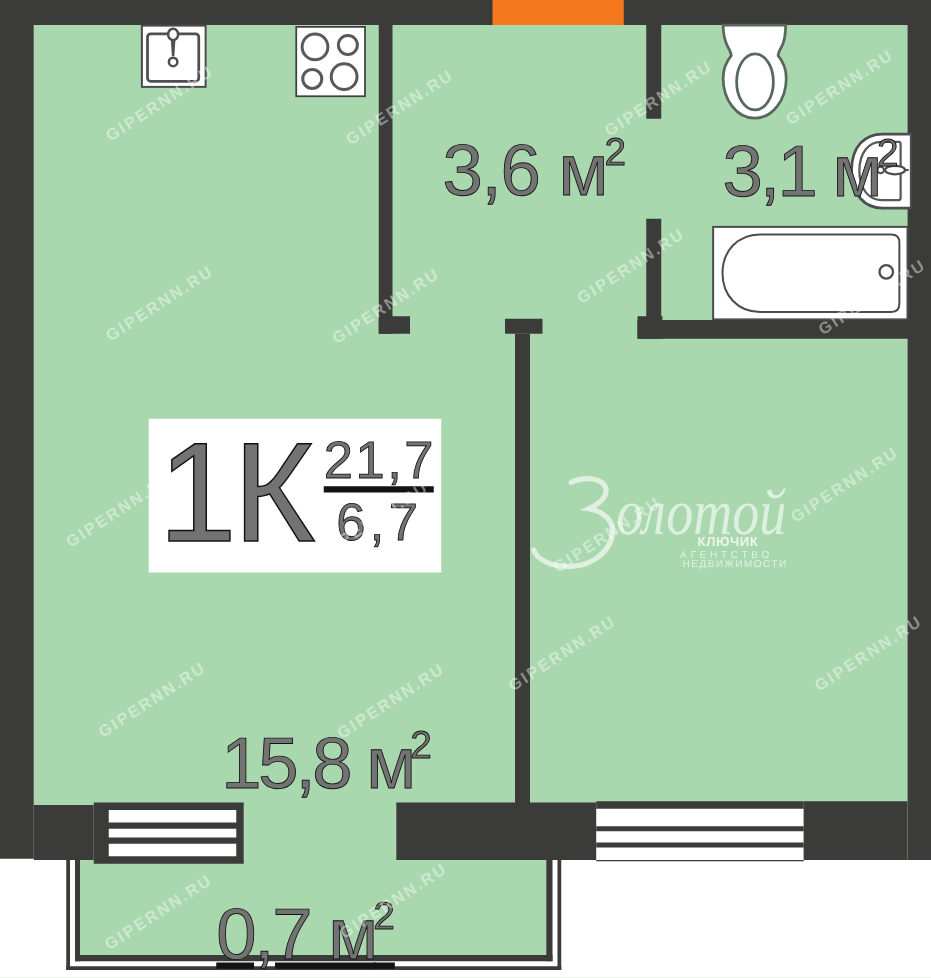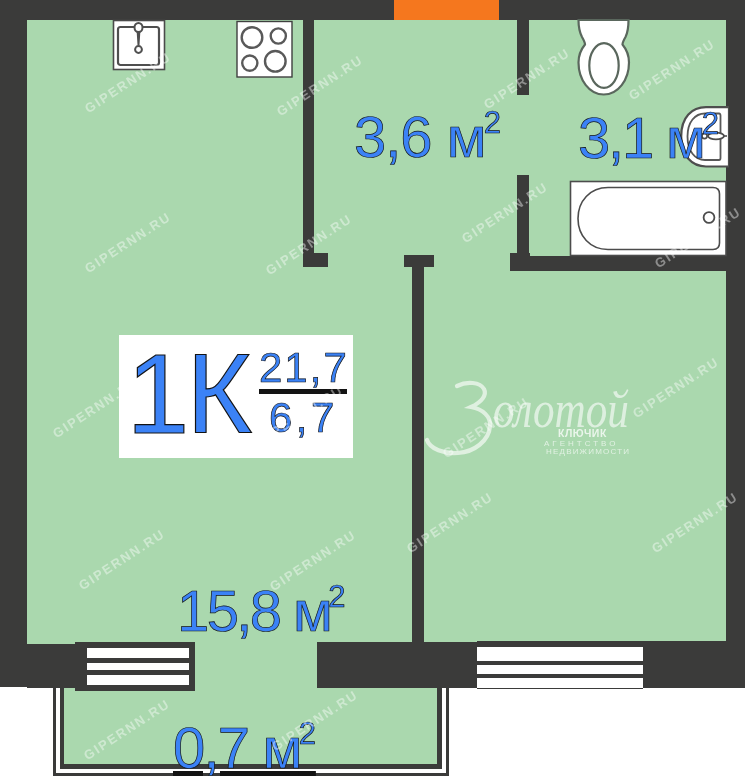--- a/index.html
+++ b/index.html
@@ -1,21 +1,21 @@
 <!DOCTYPE html>
 <html><head>
 <meta charset="utf-8">
 <style>
   html,body{margin:0;padding:0;}
   #plan{position:relative;width:745px;height:782px;background:#ffffff;overflow:hidden;
         font-family:"Liberation Sans",sans-serif;}
   .abs{position:absolute;}
   .wall{position:absolute;background:#3b3b3a;}
   .green{position:absolute;background:#aad8ae;}
-  .txt{position:absolute;color:#3b82f6;font-weight:normal;line-height:1;white-space:nowrap;
+  .txt{position:absolute;color:#737373;font-weight:normal;line-height:1;white-space:nowrap;
        -webkit-text-stroke:0.7px #131313;letter-spacing:-1px;}
   .sup{font-size:31px;position:relative;top:-24px;margin-left:-2px;letter-spacing:0;}
   .wm{position:absolute;color:#fff;opacity:0.42;font-size:13px;font-weight:bold;
       letter-spacing:1.8px;transform:rotate(-33deg);white-space:nowrap;}
 </style>
 </head>
 <body>
 <div id="plan">
 
   <div class="green" style="left:27px;top:20px;width:699px;height:624px;"></div>

